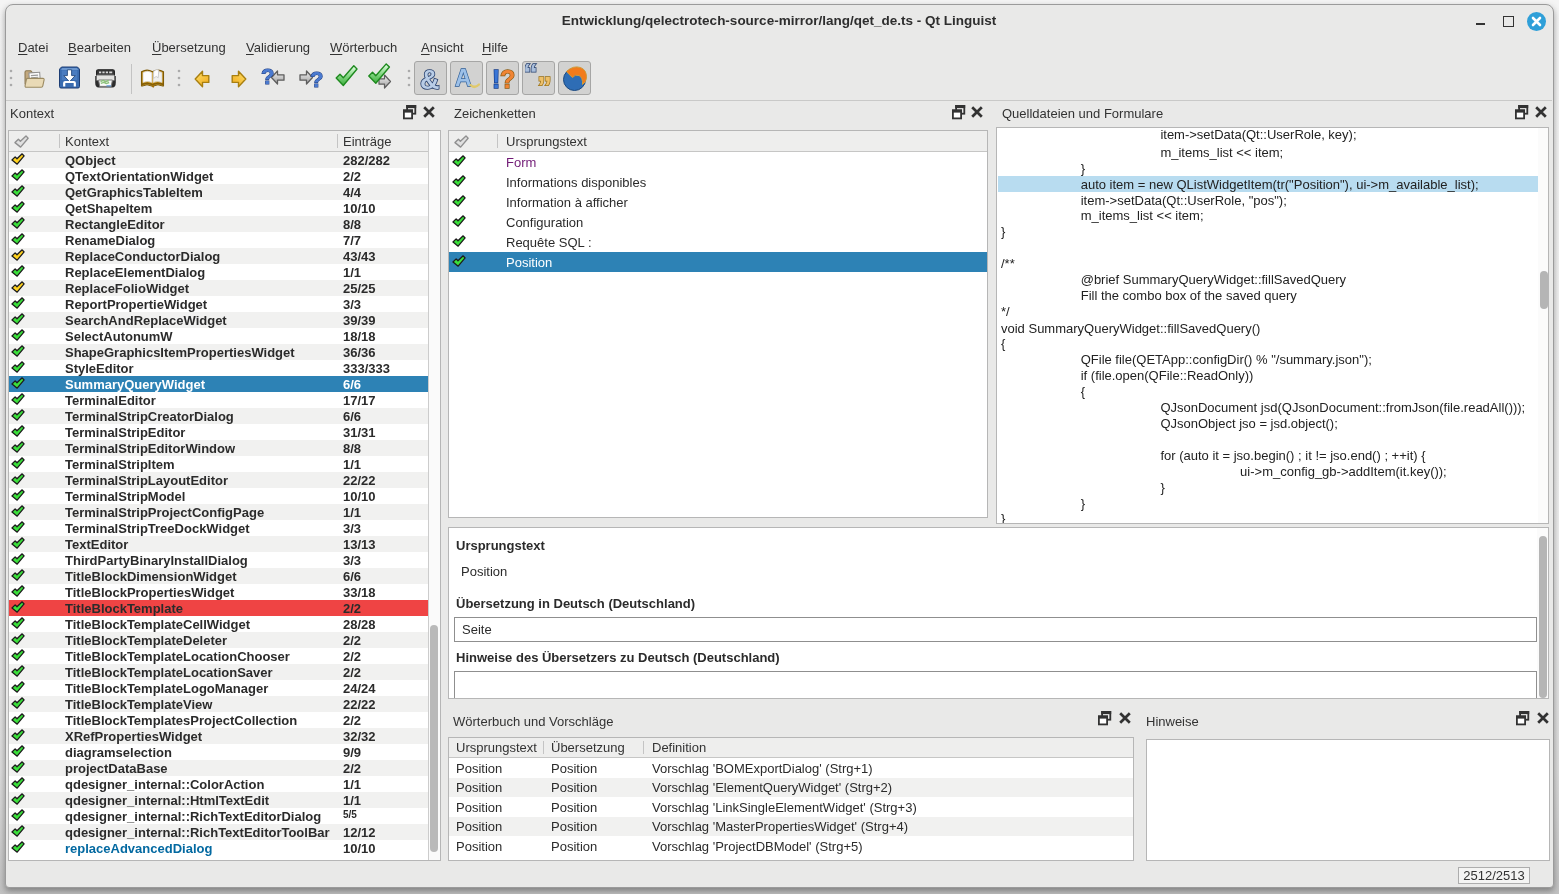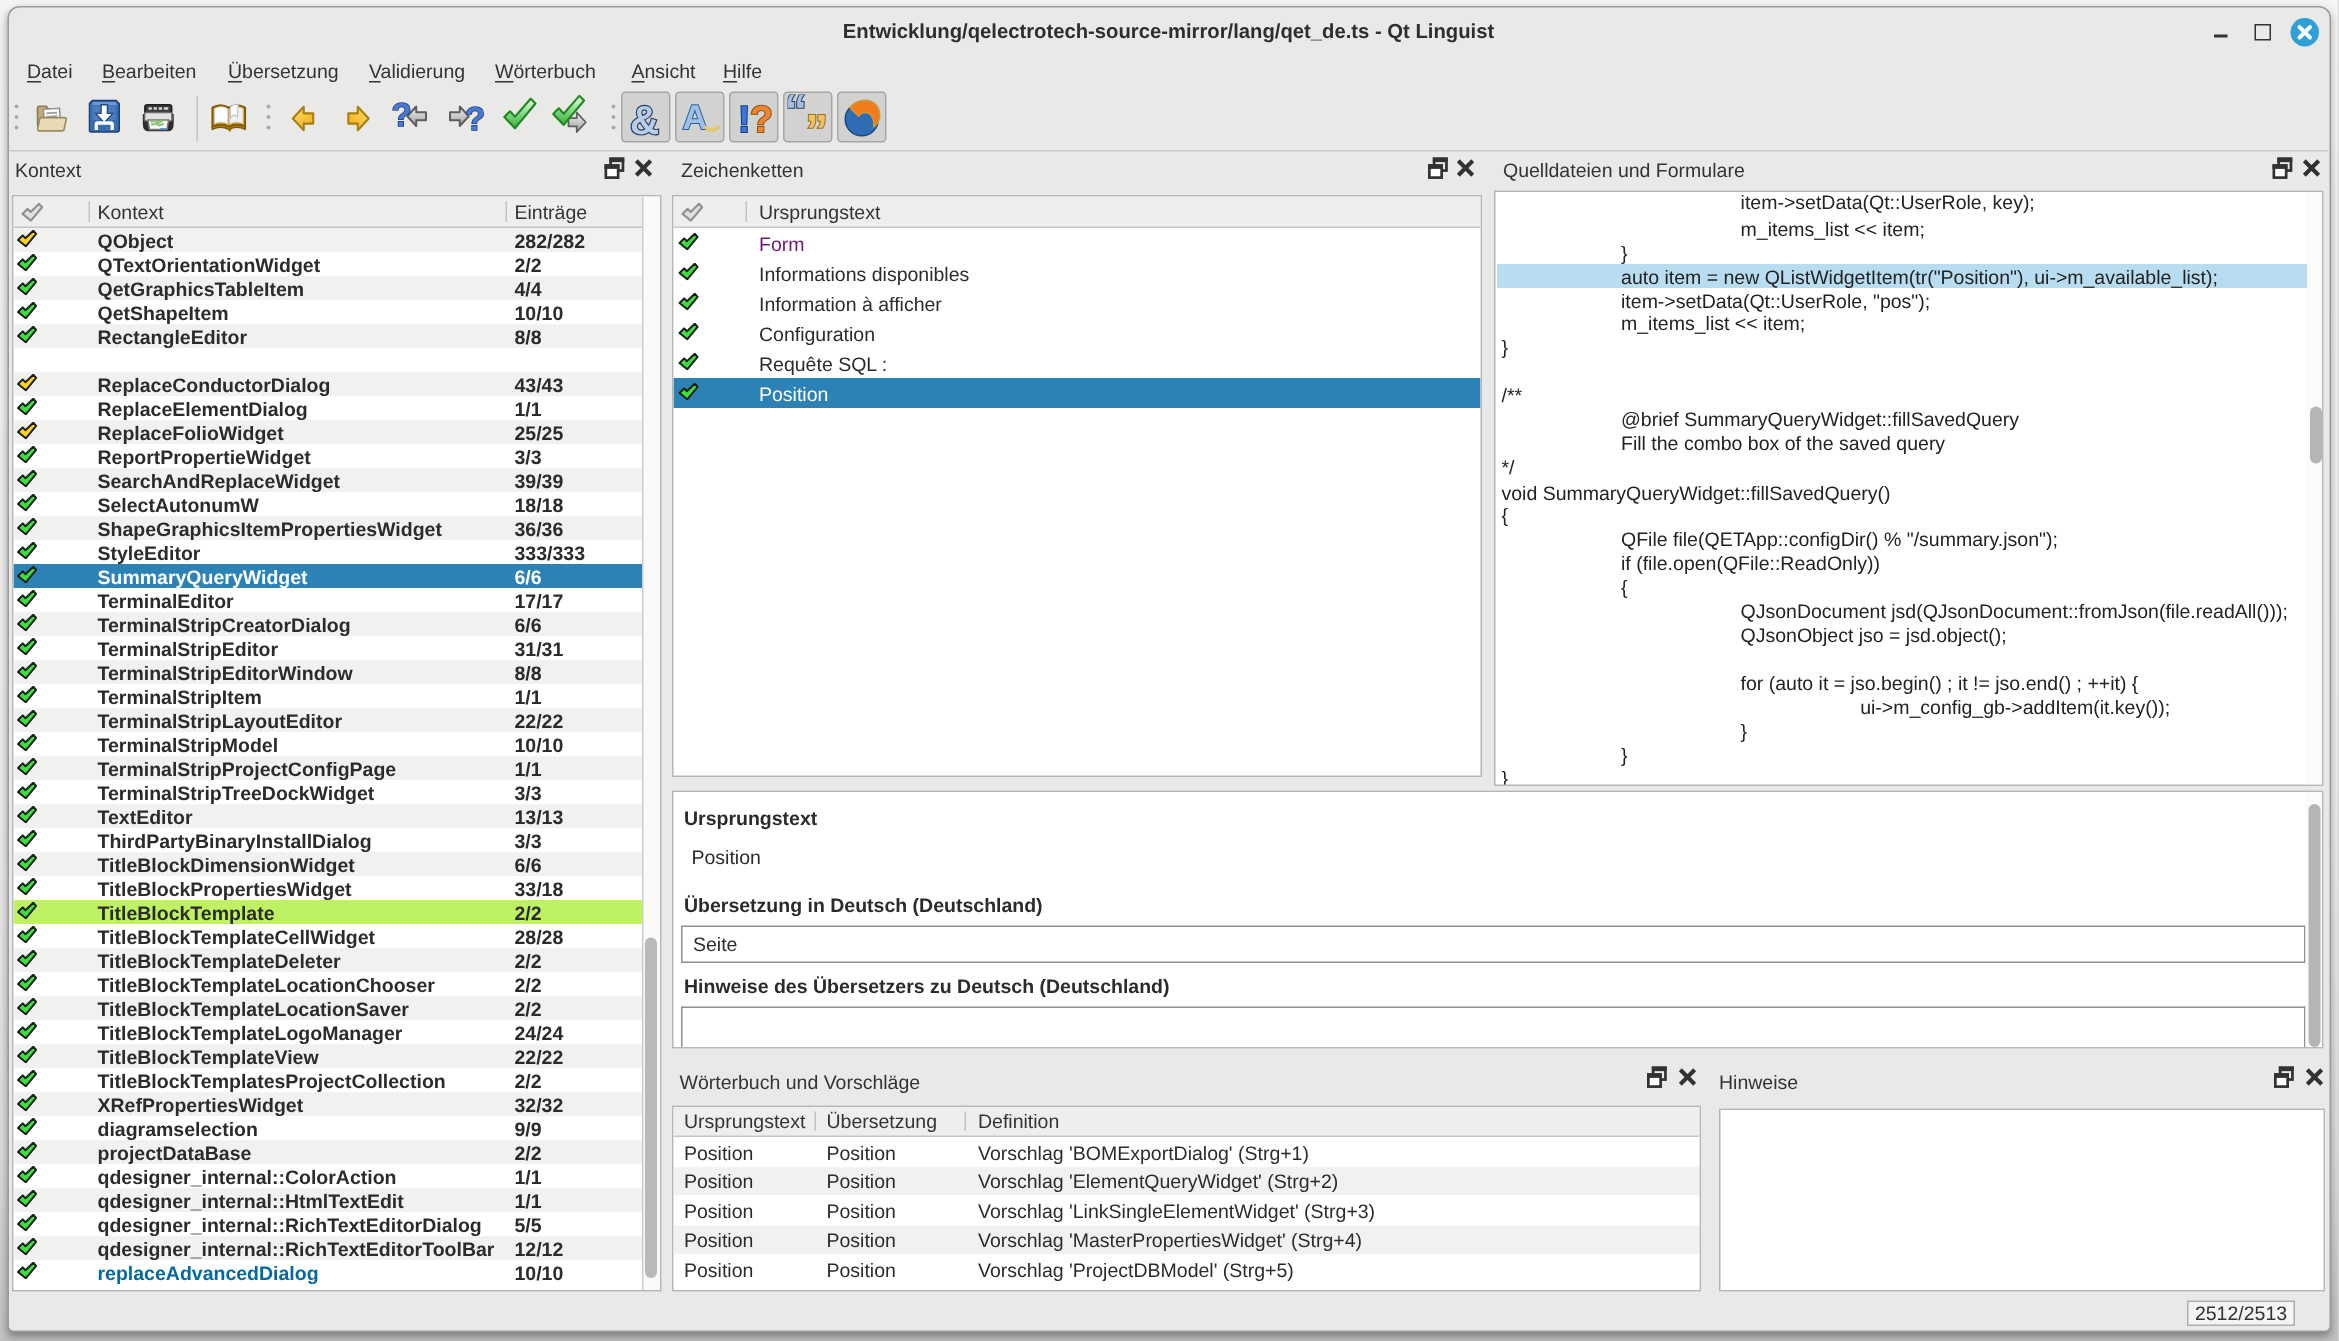--- a/index.html
+++ b/index.html
@@ -219,20 +219,27 @@
         <div class="abs bold" style="left:56px;top:1px;font-size:13px;color:#2b2b2b">QetShapeItem</div>
         <div class="abs bold" style="left:334px;top:1px;font-size:13px;color:#2b2b2b">10/10</div>
       </div>
 <div class="row" style="top:85px;width:419px;height:16px;background:#f1f1f0">
         <svg style="position:absolute;left:2px;top:1px" width="14" height="12" viewBox="0 0 15 13">
           <path d="M1 7.6 L4.4 4.2 L6.4 6.3 L12 0.9 L14.1 3.2 L6.6 12.1 L1 7.6 Z" fill="#3be03b" stroke="#1c1c1c" stroke-width="1.4" stroke-linejoin="round" opacity="1.0"></path>
         </svg>
         <div class="abs bold" style="left:56px;top:1px;font-size:13px;color:#2b2b2b">RectangleEditor</div>
         <div class="abs bold" style="left:334px;top:1px;font-size:13px;color:#2b2b2b">8/8</div>
       </div>
+<div class="row" style="top:101px;width:419px;height:16px;background:#ffffff">
+        <svg style="position:absolute;left:2px;top:1px" width="14" height="12" viewBox="0 0 15 13">
+          <path d="M1 7.6 L4.4 4.2 L6.4 6.3 L12 0.9 L14.1 3.2 L6.6 12.1 L1 7.6 Z" fill="#3be03b" stroke="#1c1c1c" stroke-width="1.4" stroke-linejoin="round" opacity="1.0"></path>
+        </svg>
+        <div class="abs bold" style="left:56px;top:1px;font-size:13px;color:#2b2b2b">RenameDialog</div>
+        <div class="abs bold" style="left:334px;top:1px;font-size:13px;color:#2b2b2b">7/7</div>
+      </div>
 <div class="row" style="top:117px;width:419px;height:16px;background:#f1f1f0">
         <svg style="position:absolute;left:2px;top:1px" width="14" height="12" viewBox="0 0 15 13">
           <path d="M1 7.6 L4.4 4.2 L6.4 6.3 L12 0.9 L14.1 3.2 L6.6 12.1 L1 7.6 Z" fill="#ffd21e" stroke="#1c1c1c" stroke-width="1.4" stroke-linejoin="round" opacity="1.0"></path>
         </svg>
         <div class="abs bold" style="left:56px;top:1px;font-size:13px;color:#2b2b2b">ReplaceConductorDialog</div>
         <div class="abs bold" style="left:334px;top:1px;font-size:13px;color:#2b2b2b">43/43</div>
       </div>
 <div class="row" style="top:133px;width:419px;height:16px;background:#ffffff">
         <svg style="position:absolute;left:2px;top:1px" width="14" height="12" viewBox="0 0 15 13">
           <path d="M1 7.6 L4.4 4.2 L6.4 6.3 L12 0.9 L14.1 3.2 L6.6 12.1 L1 7.6 Z" fill="#3be03b" stroke="#1c1c1c" stroke-width="1.4" stroke-linejoin="round" opacity="1.0"></path>
@@ -373,21 +380,21 @@
         <div class="abs bold" style="left:56px;top:1px;font-size:13px;color:#2b2b2b">TitleBlockDimensionWidget</div>
         <div class="abs bold" style="left:334px;top:1px;font-size:13px;color:#2b2b2b">6/6</div>
       </div>
 <div class="row" style="top:453px;width:419px;height:16px;background:#ffffff">
         <svg style="position:absolute;left:2px;top:1px" width="14" height="12" viewBox="0 0 15 13">
           <path d="M1 7.6 L4.4 4.2 L6.4 6.3 L12 0.9 L14.1 3.2 L6.6 12.1 L1 7.6 Z" fill="#3be03b" stroke="#1c1c1c" stroke-width="1.4" stroke-linejoin="round" opacity="1.0"></path>
         </svg>
         <div class="abs bold" style="left:56px;top:1px;font-size:13px;color:#2b2b2b">TitleBlockPropertiesWidget</div>
         <div class="abs bold" style="left:334px;top:1px;font-size:13px;color:#2b2b2b">33/18</div>
       </div>
-<div class="row" style="top:469px;width:419px;height:16px;background:#bef264">
+<div class="row" style="top:469px;width:419px;height:16px;background:#ef4444">
         <svg style="position:absolute;left:2px;top:1px" width="14" height="12" viewBox="0 0 15 13">
           <path d="M1 7.6 L4.4 4.2 L6.4 6.3 L12 0.9 L14.1 3.2 L6.6 12.1 L1 7.6 Z" fill="#3be03b" stroke="#1c1c1c" stroke-width="1.4" stroke-linejoin="round" opacity="1.0"></path>
         </svg>
         <div class="abs bold" style="left:56px;top:1px;font-size:13px;color:#2b2b2b">TitleBlockTemplate</div>
         <div class="abs bold" style="left:334px;top:1px;font-size:13px;color:#2b2b2b">2/2</div>
       </div>
 <div class="row" style="top:485px;width:419px;height:16px;background:#ffffff">
         <svg style="position:absolute;left:2px;top:1px" width="14" height="12" viewBox="0 0 15 13">
           <path d="M1 7.6 L4.4 4.2 L6.4 6.3 L12 0.9 L14.1 3.2 L6.6 12.1 L1 7.6 Z" fill="#3be03b" stroke="#1c1c1c" stroke-width="1.4" stroke-linejoin="round" opacity="1.0"></path>
         </svg>
@@ -469,21 +476,21 @@
           <path d="M1 7.6 L4.4 4.2 L6.4 6.3 L12 0.9 L14.1 3.2 L6.6 12.1 L1 7.6 Z" fill="#3be03b" stroke="#1c1c1c" stroke-width="1.4" stroke-linejoin="round" opacity="1.0"></path>
         </svg>
         <div class="abs bold" style="left:56px;top:1px;font-size:13px;color:#2b2b2b">qdesigner_internal::HtmlTextEdit</div>
         <div class="abs bold" style="left:334px;top:1px;font-size:13px;color:#2b2b2b">1/1</div>
       </div>
 <div class="row" style="top:677px;width:419px;height:16px;background:#ffffff">
         <svg style="position:absolute;left:2px;top:1px" width="14" height="12" viewBox="0 0 15 13">
           <path d="M1 7.6 L4.4 4.2 L6.4 6.3 L12 0.9 L14.1 3.2 L6.6 12.1 L1 7.6 Z" fill="#3be03b" stroke="#1c1c1c" stroke-width="1.4" stroke-linejoin="round" opacity="1.0"></path>
         </svg>
         <div class="abs bold" style="left:56px;top:1px;font-size:13px;color:#2b2b2b">qdesigner_internal::RichTextEditorDialog</div>
-        <div class="abs bold" style="left:334px;top:1px;font-size:13px;color:#2b2b2b">5/5</div>
+        <div class="abs bold" style="left:334px;top:1px;font-size:10px;color:#2b2b2b">5/5</div>
       </div>
 <div class="row" style="top:693px;width:419px;height:16px;background:#f1f1f0">
         <svg style="position:absolute;left:2px;top:1px" width="14" height="12" viewBox="0 0 15 13">
           <path d="M1 7.6 L4.4 4.2 L6.4 6.3 L12 0.9 L14.1 3.2 L6.6 12.1 L1 7.6 Z" fill="#3be03b" stroke="#1c1c1c" stroke-width="1.4" stroke-linejoin="round" opacity="1.0"></path>
         </svg>
         <div class="abs bold" style="left:56px;top:1px;font-size:13px;color:#2b2b2b">qdesigner_internal::RichTextEditorToolBar</div>
         <div class="abs bold" style="left:334px;top:1px;font-size:13px;color:#2b2b2b">12/12</div>
       </div>
 <div class="row" style="top:709px;width:419px;height:16px;background:#ffffff">
         <svg style="position:absolute;left:2px;top:1px" width="14" height="12" viewBox="0 0 15 13">

